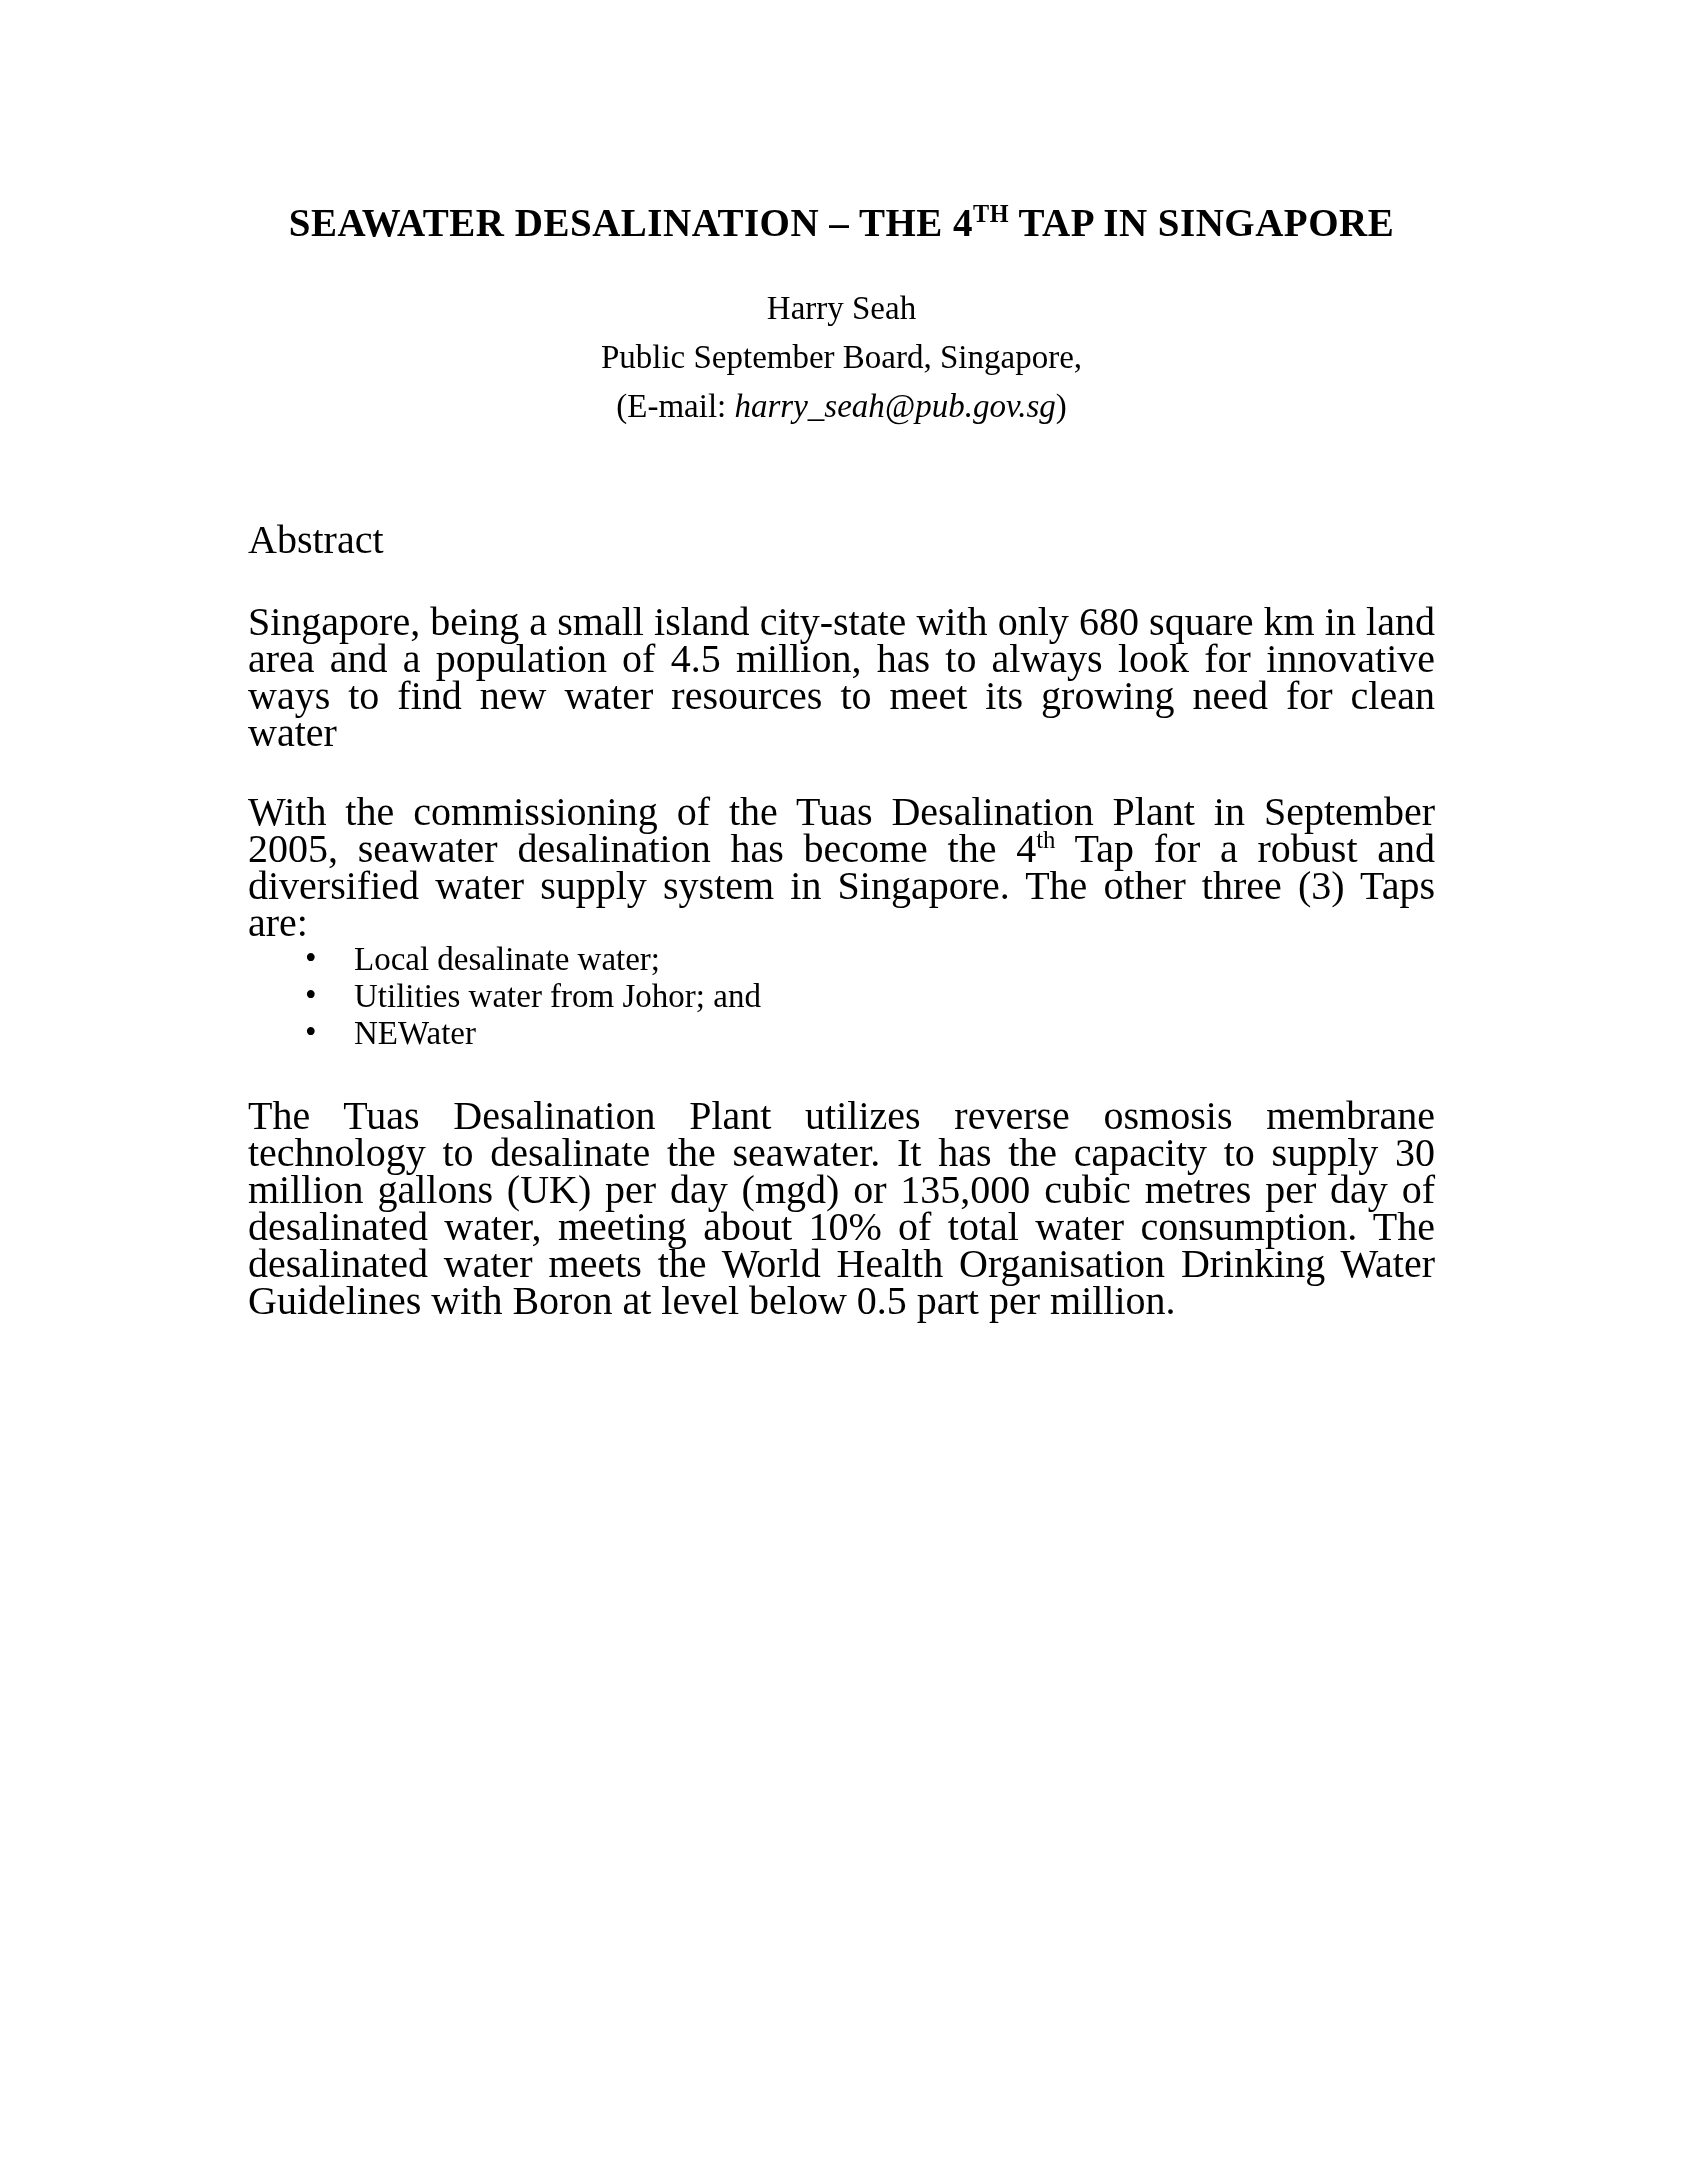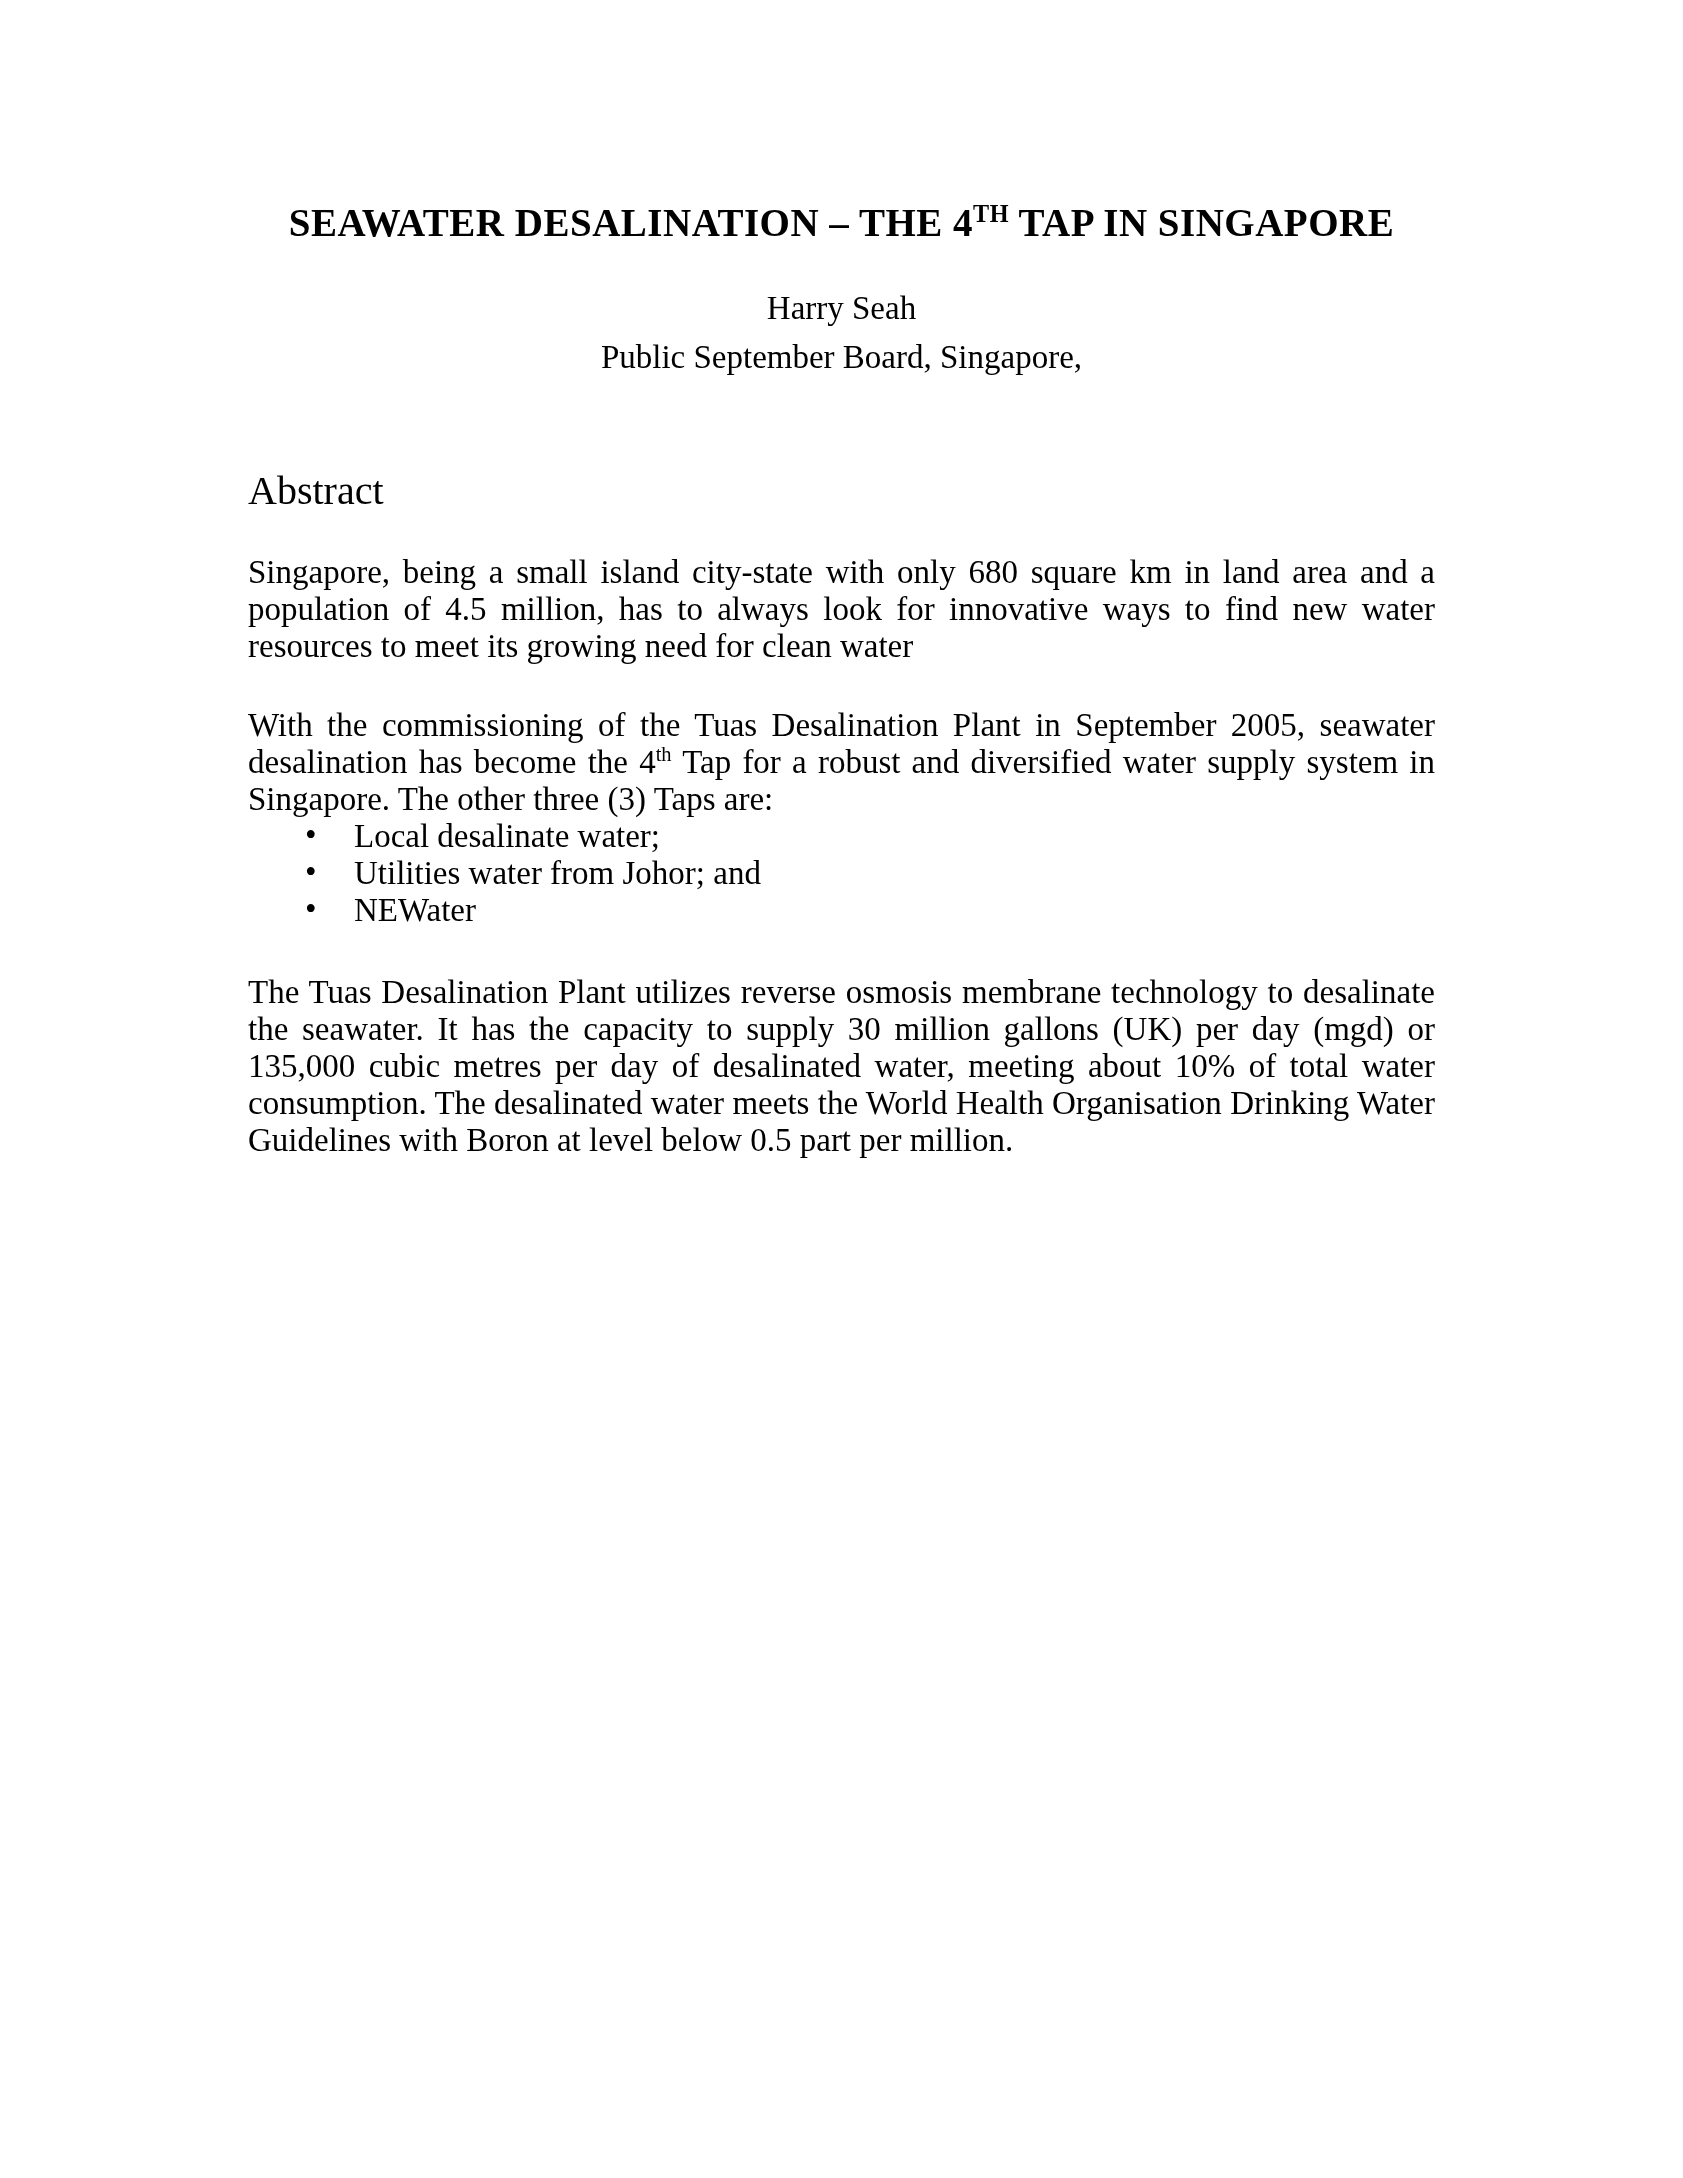--- a/index.html
+++ b/index.html
@@ -45,21 +45,21 @@
   }
   .abstract-heading {
     margin: 92px 0 0 0;
     font-size: 40px;
     font-weight: normal;
     line-height: 46px;
     text-align: left;
   }
   .para {
     margin: 0;
-    font-size: 33px;
+    font-size: 40px;
     line-height: 37px;
     text-align: justify;
   }
   .para sup {
     font-size: 62%;
     vertical-align: super;
     line-height: 0;
   }
   .para-1 { margin-top: 40px; }
   .para-2 { margin-top: 42px; }
@@ -85,20 +85,21 @@
 </head>
 <body>
 
 <div class="page">
 
   <h1 class="title"><span>SEAWATER DESALINATION – THE 4</span><sup>TH</sup><span> TAP IN SINGAPORE</span></h1>
 
   <div class="author-block">
     <p>Harry Seah</p>
     <p>Public September Board, Singapore,</p>
+    <p class="author-email-line"><span>(E-mail: </span><em>harry_seah@pub.gov.sg</em><span>)</span></p>
   </div>
 
   <h2 class="abstract-heading">Abstract</h2>
 
   <p class="para para-1">Singapore, being a small island city-state with only 680 square km in land area and a population of 4.5 million, has to always look for innovative ways to find new water resources to meet its growing need for clean water</p>
 
   <p class="para para-2"><span>With the commissioning of the Tuas Desalination Plant in September 2005, seawater desalination has become the 4</span><sup>th</sup><span> Tap for a robust and diversified water supply system in Singapore. The other three (3) Taps are:</span></p>
 
   <ul class="taps-list">
     <li>

